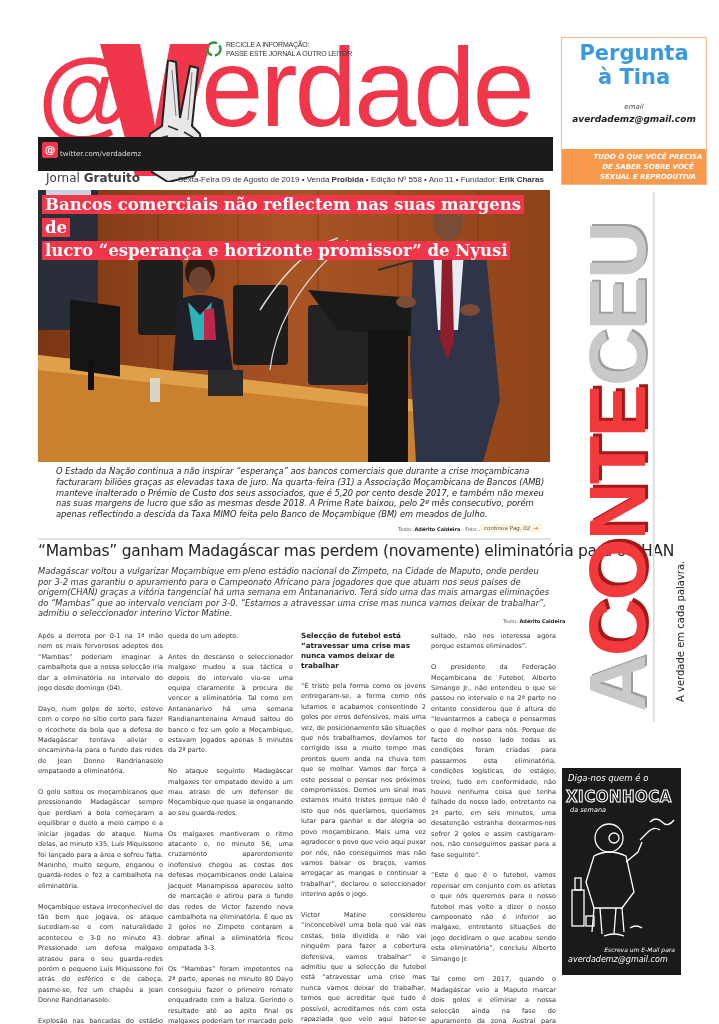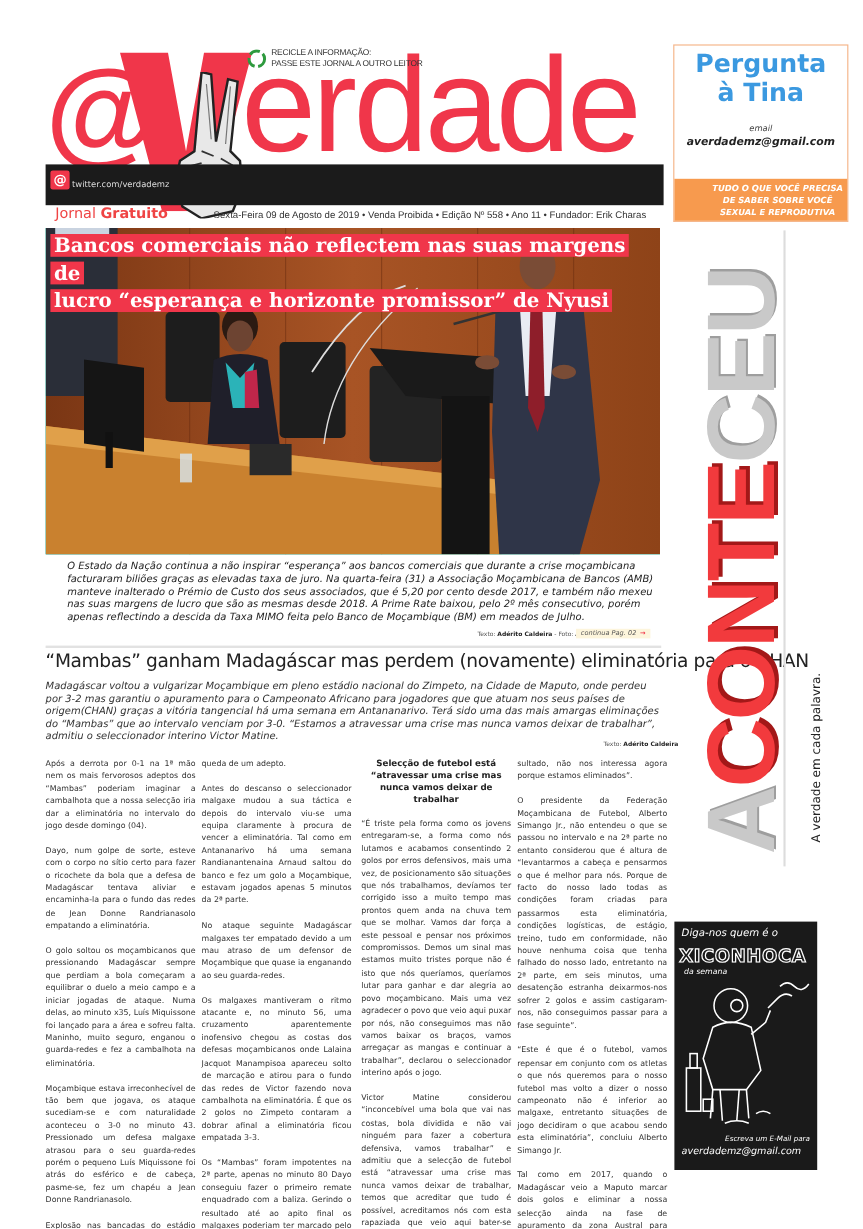--- a/index.html
+++ b/index.html
@@ -12,24 +12,24 @@
     .logo-v { position: absolute; left: 62px; top: 6px; width: 110px; height: 140px; }
     .logo-rest { position: absolute; left: 163px; top: 2px; font-family: "Liberation Sans", sans-serif; font-weight: 400; font-size: 112px; letter-spacing: -3px; color: #f0364a; line-height: 1; }
     .recycle { position: absolute; left: 168px; top: 10px; display: flex; align-items: center; gap: 4px; }
     .recycle-icon { width: 16px; height: 16px; }
     .recycle-text { font-family: "Liberation Sans", sans-serif; font-size: 7px; line-height: 9px; color: #333; text-transform: uppercase; letter-spacing: -0.2px; }
     .url-bar { position: absolute; left: 0; top: 107px; width: 515px; height: 34px; background: #1b1b1b; }
     .url-text { position: absolute; left: 150px; top: 106px; font-family: "DejaVu Sans", sans-serif; font-weight: 700; font-size: 31px; color: #ffffff; letter-spacing: 0.5px; line-height: 36px; }
     .twitter { position: absolute; left: 4px; top: 112px; display: flex; align-items: flex-end; gap: 2px; }
     .twitter-badge { width: 16px; height: 16px; background: #f0364a; color: #fff; font-size: 11px; font-weight: 700; text-align: center; line-height: 16px; border-radius: 2px; }
     .twitter-text { font-size: 7px; color: #ddd; }
-    .jornal { position: absolute; left: 8px; top: 141px; font-family: "DejaVu Sans", sans-serif; font-size: 12px; color: #ef4444; }
+    .jornal { position: absolute; left: 8px; top: 141px; font-family: "DejaVu Sans", sans-serif; font-size: 12px; color: #404040; }
     .jornal b { font-weight: 700; }
     .dateline { position: absolute; left: 140px; top: 145px; font-family: "Liberation Sans", sans-serif; font-size: 8px; color: #333; white-space: nowrap; }
-    .dateline b { font-weight: 400; }
+    .dateline b { font-weight: 700; }
     .hand { position: absolute; left: 100px; top: 30px; width: 75px; height: 122px; }
 
     
     .pergunta { position: absolute; left: 561px; top: 37px; width: 146px; height: 148px; border: 1px solid #f5b78c; background: #fff; }
     .pergunta-title { font-family: "DejaVu Sans", sans-serif; font-weight: 700; font-size: 21px; line-height: 24px; color: #3b99e0; text-align: center; margin-top: 3px; }
     .pergunta-label { font-family: "DejaVu Sans", sans-serif; font-style: italic; font-size: 7px; color: #444; text-align: center; margin-top: 14px; }
     .pergunta-email { font-family: "DejaVu Sans", sans-serif; font-weight: 700; font-style: italic; font-size: 9px; color: #222; text-align: center; margin-top: 3px; }
     .pergunta-strip { position: absolute; left: 0; bottom: 0; width: 100%; height: 35px; background: #f79a4e; color: #fff; font-family: "DejaVu Sans", sans-serif; font-weight: 700; font-style: italic; font-size: 7px; line-height: 10px; text-align: center; padding-top: 3px; padding-left: 28px; }
 
     
@@ -49,21 +49,21 @@
     .mambas-lede { position: absolute; left: 38px; top: 566px; width: 513px; font-family: "DejaVu Sans", sans-serif; font-style: italic; font-size: 8.3px; line-height: 10.6px; color: #333; }
     .mambas-credit { position: absolute; left: 503px; top: 618px; font-size: 5px; color: #555; }
     .mambas-credit b { color: #222; }
 
     .col { position: absolute; top: 631px; width: 125px; font-family: "DejaVu Sans", sans-serif; font-size: 6.55px; line-height: 10.4px; color: #333; text-align: justify; hyphens: auto; }
     .col p { margin-bottom: 10.4px; }
     .col1 { left: 38px; }
     .col2 { left: 168px; }
     .col3 { left: 301px; }
     .col4 { left: 431px; }
-    .subhead { font-weight: 700; text-align: center; font-size: 7.2px; line-height: 10px; color: #222; margin-bottom: 10px; }
+    .subhead { font-weight: 700; text-align: left; font-size: 7.2px; line-height: 10px; color: #222; margin-bottom: 10px; }
 
     
     .aconteceu { position: absolute; left: 557px; top: 192px; width: 160px; height: 536px; }
     .ac-line { position: absolute; left: 96px; top: 0; width: 2px; height: 530px; background: linear-gradient(to right, #d0d0d0, #f2f2f2); }
     .ac-word { position: absolute; left: 24px; top: 520px; transform: rotate(-90deg); transform-origin: left top; white-space: nowrap; font-family: "Liberation Sans", sans-serif; font-weight: 700; font-size: 80px; line-height: 74px; letter-spacing: -2px; }
     .ac-grey { color: #c9c9c9; text-shadow: 2px 2px 0 #9e9e9e; }
     .ac-red { color: #f23a3d; text-shadow: 3px 3px 0 #a31818; }
     .ac-tag { position: absolute; left: 118px; top: 510px; transform: rotate(-90deg); transform-origin: left top; white-space: nowrap; font-family: "DejaVu Sans", sans-serif; font-size: 10px; color: #222; }
 
     

